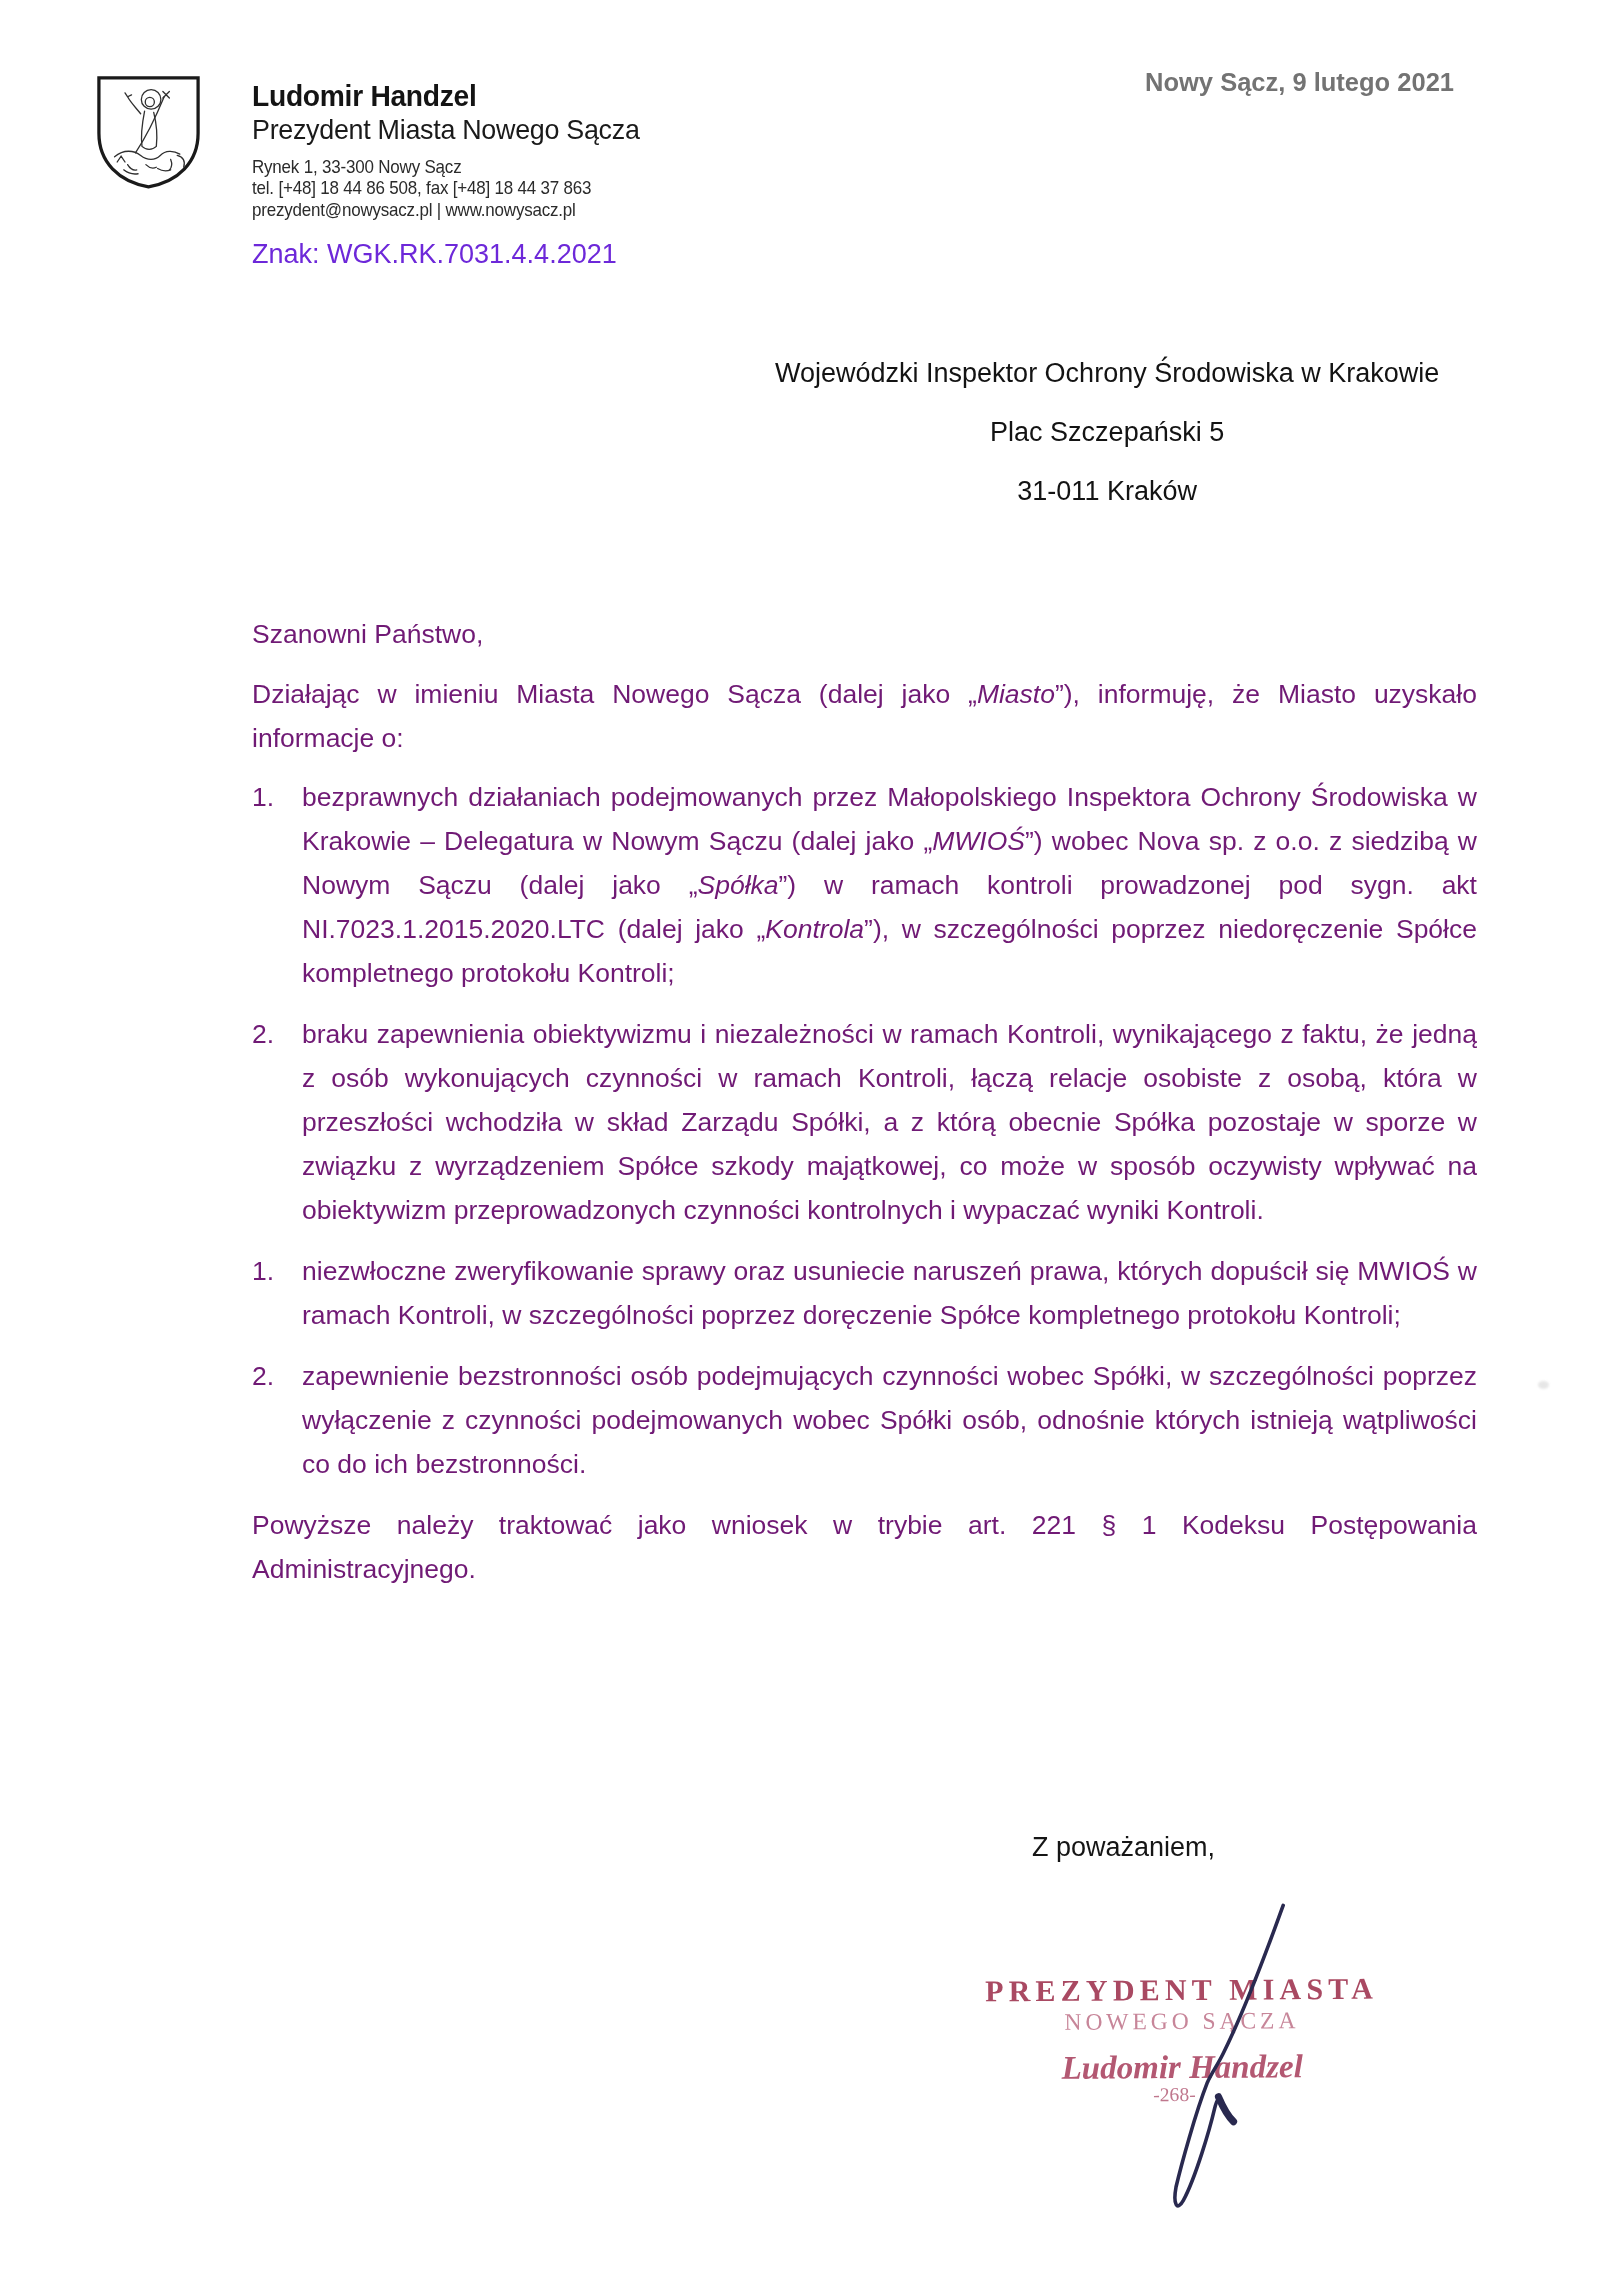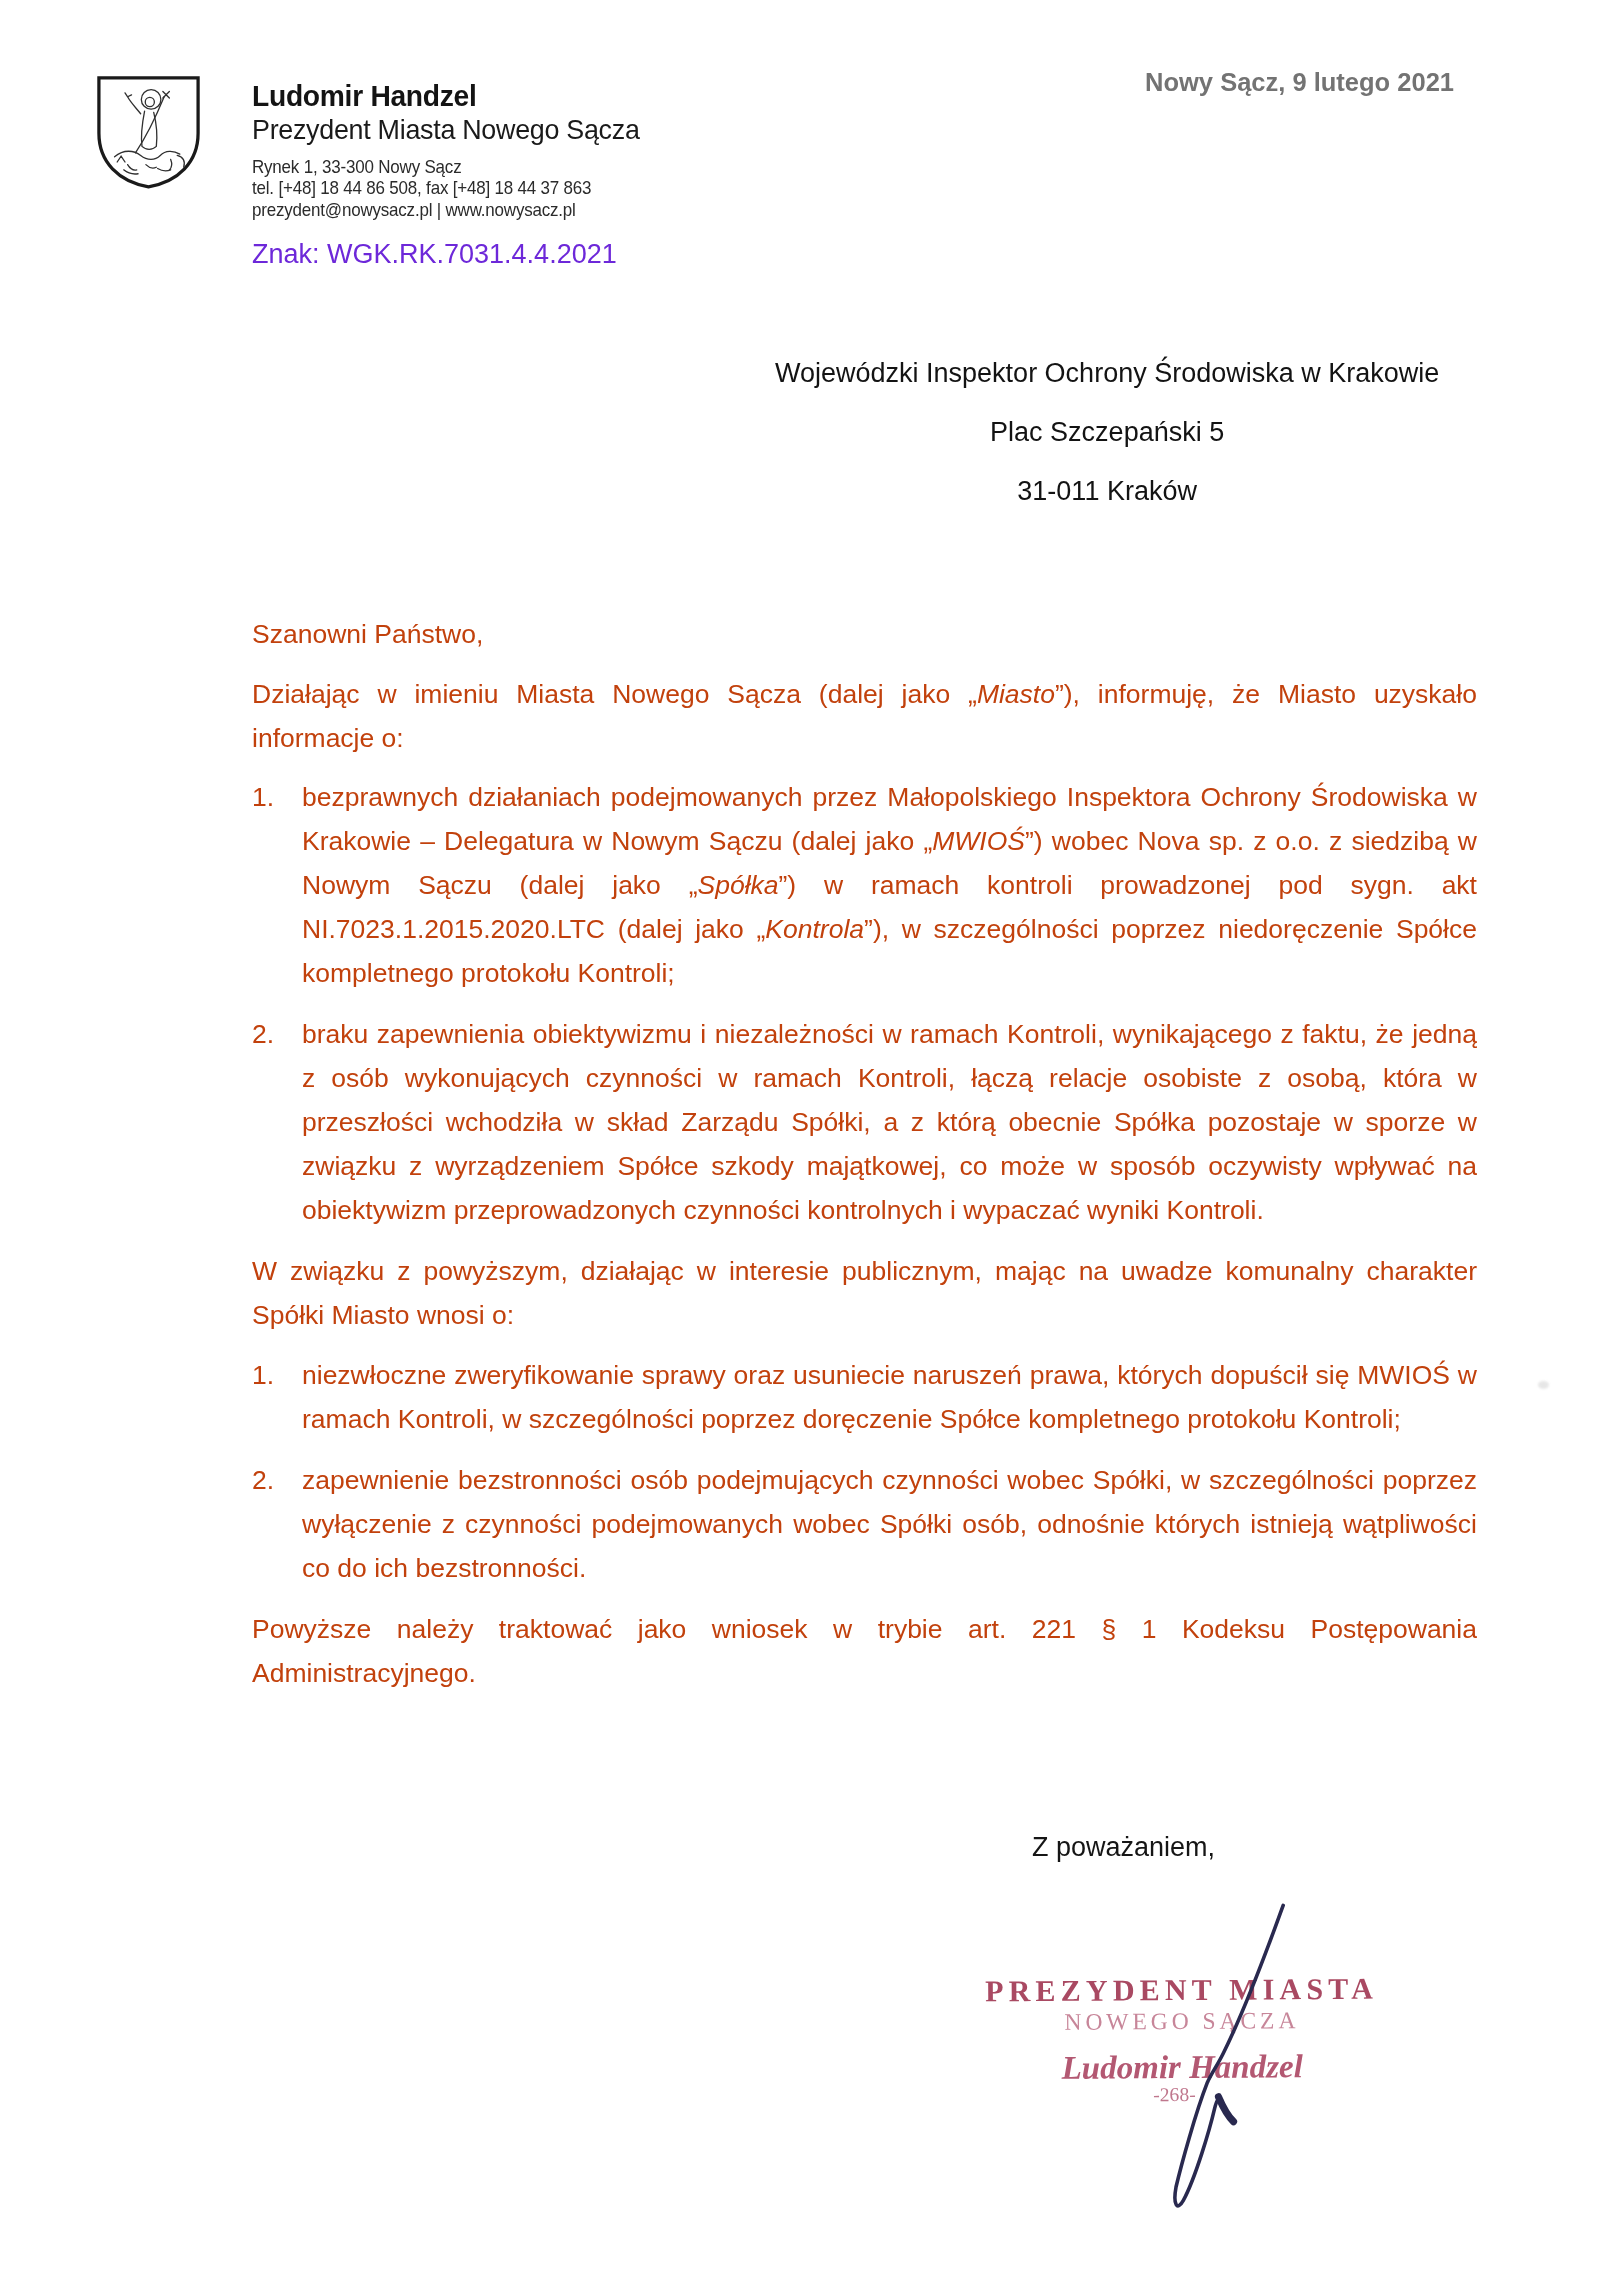--- a/index.html
+++ b/index.html
@@ -18,21 +18,21 @@
   .hdr-title{font-size:28px;font-weight:400;line-height:33px;color:#1a1a1a;letter-spacing:-0.3px;}
   .hdr-small{margin-top:10.5px;font-size:17.7px;line-height:21.6px;color:#2b2b2b;letter-spacing:-0.2px;}
   .date{top:68px;right:168px;font-size:25.5px;font-weight:700;color:#737373;}
   .znak{left:252px;top:239px;font-size:27px;font-weight:400;color:#6d28d9;}
 
   
   .recipient{left:775px;top:359px;}
   .recipient div{font-size:27px;font-weight:400;line-height:29px;margin-bottom:30px;color:#131313;text-align:center;}
 
   
-  .body{left:252px;top:612px;width:1225px;font-size:26.5px;line-height:44px;color:#c2410c;}
+  .body{left:252px;top:612px;width:1225px;font-size:26.5px;line-height:44px;color:#701a75;}
   .body p{margin:0 0 15.7px 0;}
   .justify{text-align:justify;text-justify:inter-word;}
   .list{margin:0 0 17px 0;}
   .li{display:flex;margin:0 0 17px 0;}
   .li:last-child{margin-bottom:0;}
   .li-num{flex:none;width:50px;}
   .li-text{flex:1;text-align:justify;text-justify:inter-word;}
 
   
   .signoff{left:1032px;top:1832px;font-size:27px;color:#151515;}
@@ -94,21 +94,20 @@
     <div class="li">
       <span class="li-num">1.</span>
       <div class="li-text"><span>bezprawnych działaniach podejmowanych przez Małopolskiego Inspektora Ochrony Środowiska w Krakowie – Delegatura w Nowym Sączu (dalej jako „</span><span style="font-style: italic;">MWIOŚ</span><span>”) wobec Nova sp. z o.o. z siedzibą w Nowym Sączu (dalej jako „</span><span style="font-style: italic;">Spółka</span><span>”) w ramach kontroli prowadzonej pod sygn. akt NI.7023.1.2015.2020.LTC (dalej jako „</span><span style="font-style: italic;">Kontrola</span><span>”), w szczególności poprzez niedoręczenie Spółce kompletnego protokołu Kontroli;</span></div>
     </div>
     <div class="li">
       <span class="li-num">2.</span>
       <div class="li-text"><span>braku zapewnienia obiektywizmu i niezależności w ramach Kontroli, wynikającego z faktu, że jedną z osób wykonujących czynności w ramach Kontroli, łączą relacje osobiste z osobą, która w przeszłości wchodziła w skład Zarządu Spółki, a z którą obecnie Spółka pozostaje w sporze w związku z wyrządzeniem Spółce szkody majątkowej, co może w sposób oczywisty wpływać na obiektywizm przeprowadzonych czynności kontrolnych i wypaczać wyniki Kontroli.</span></div>
     </div>
   </div>
 
-  <p class="justify">W związku z powyższym, działając w interesie publicznym, mając na uwadze komunalny charakter Spółki Miasto wnosi o:</p>
 
   <div class="list">
     <div class="li">
       <span class="li-num">1.</span>
       <div class="li-text"><span>niezwłoczne zweryfikowanie sprawy oraz usuniecie naruszeń prawa, których dopuścił się MWIOŚ w ramach Kontroli, w szczególności poprzez doręczenie Spółce kompletnego protokołu Kontroli;</span></div>
     </div>
     <div class="li">
       <span class="li-num">2.</span>
       <div class="li-text"><span>zapewnienie bezstronności osób podejmujących czynności wobec Spółki, w szczególności poprzez wyłączenie z czynności podejmowanych wobec Spółki osób, odnośnie których istnieją wątpliwości co do ich bezstronności.</span></div>
     </div>

